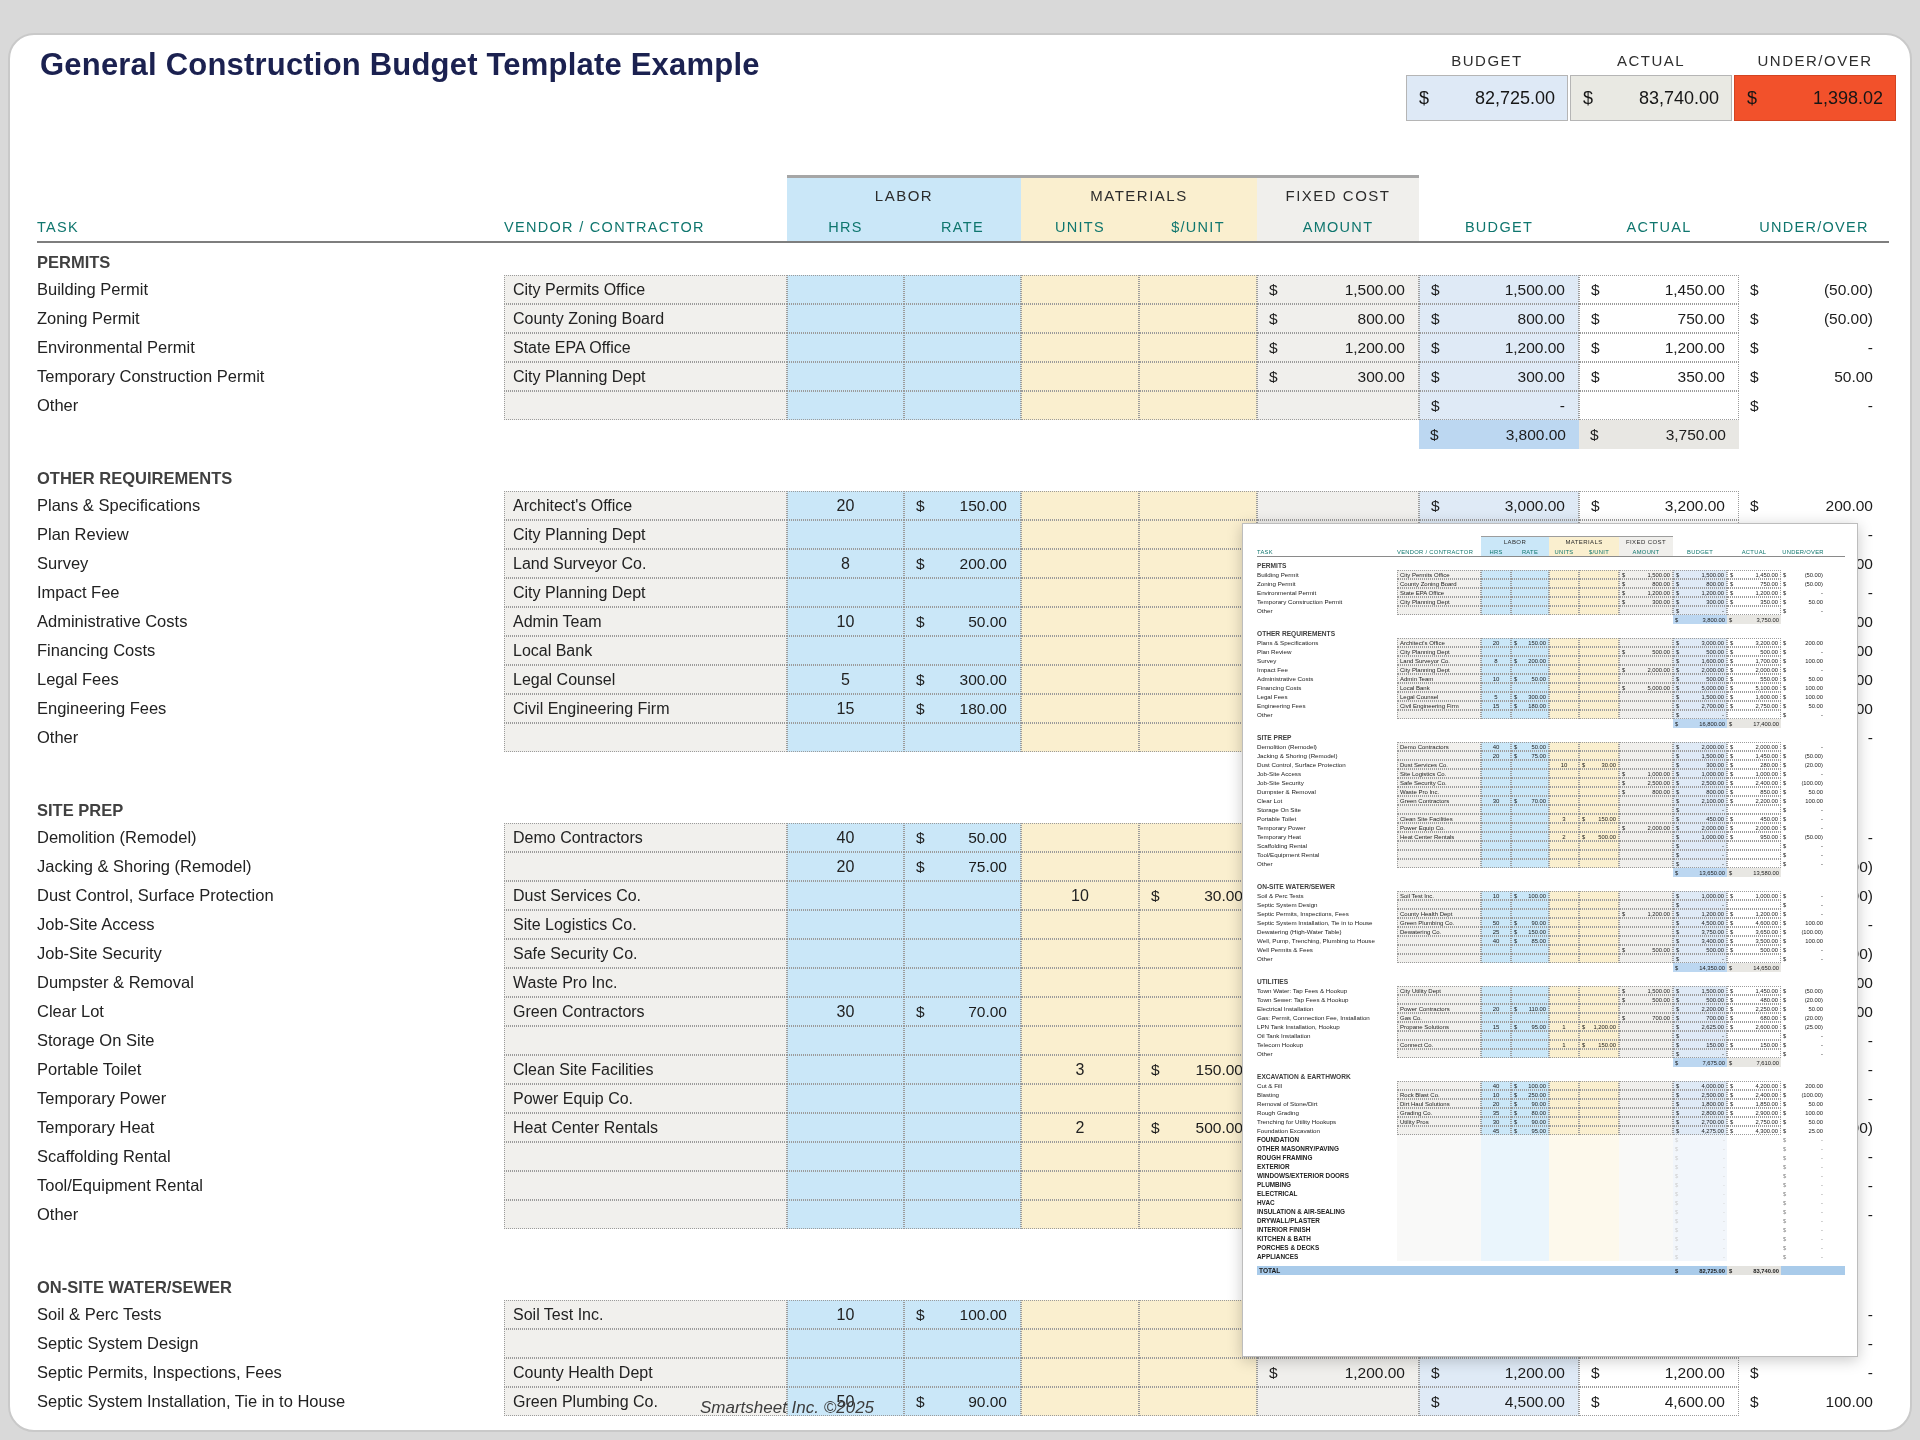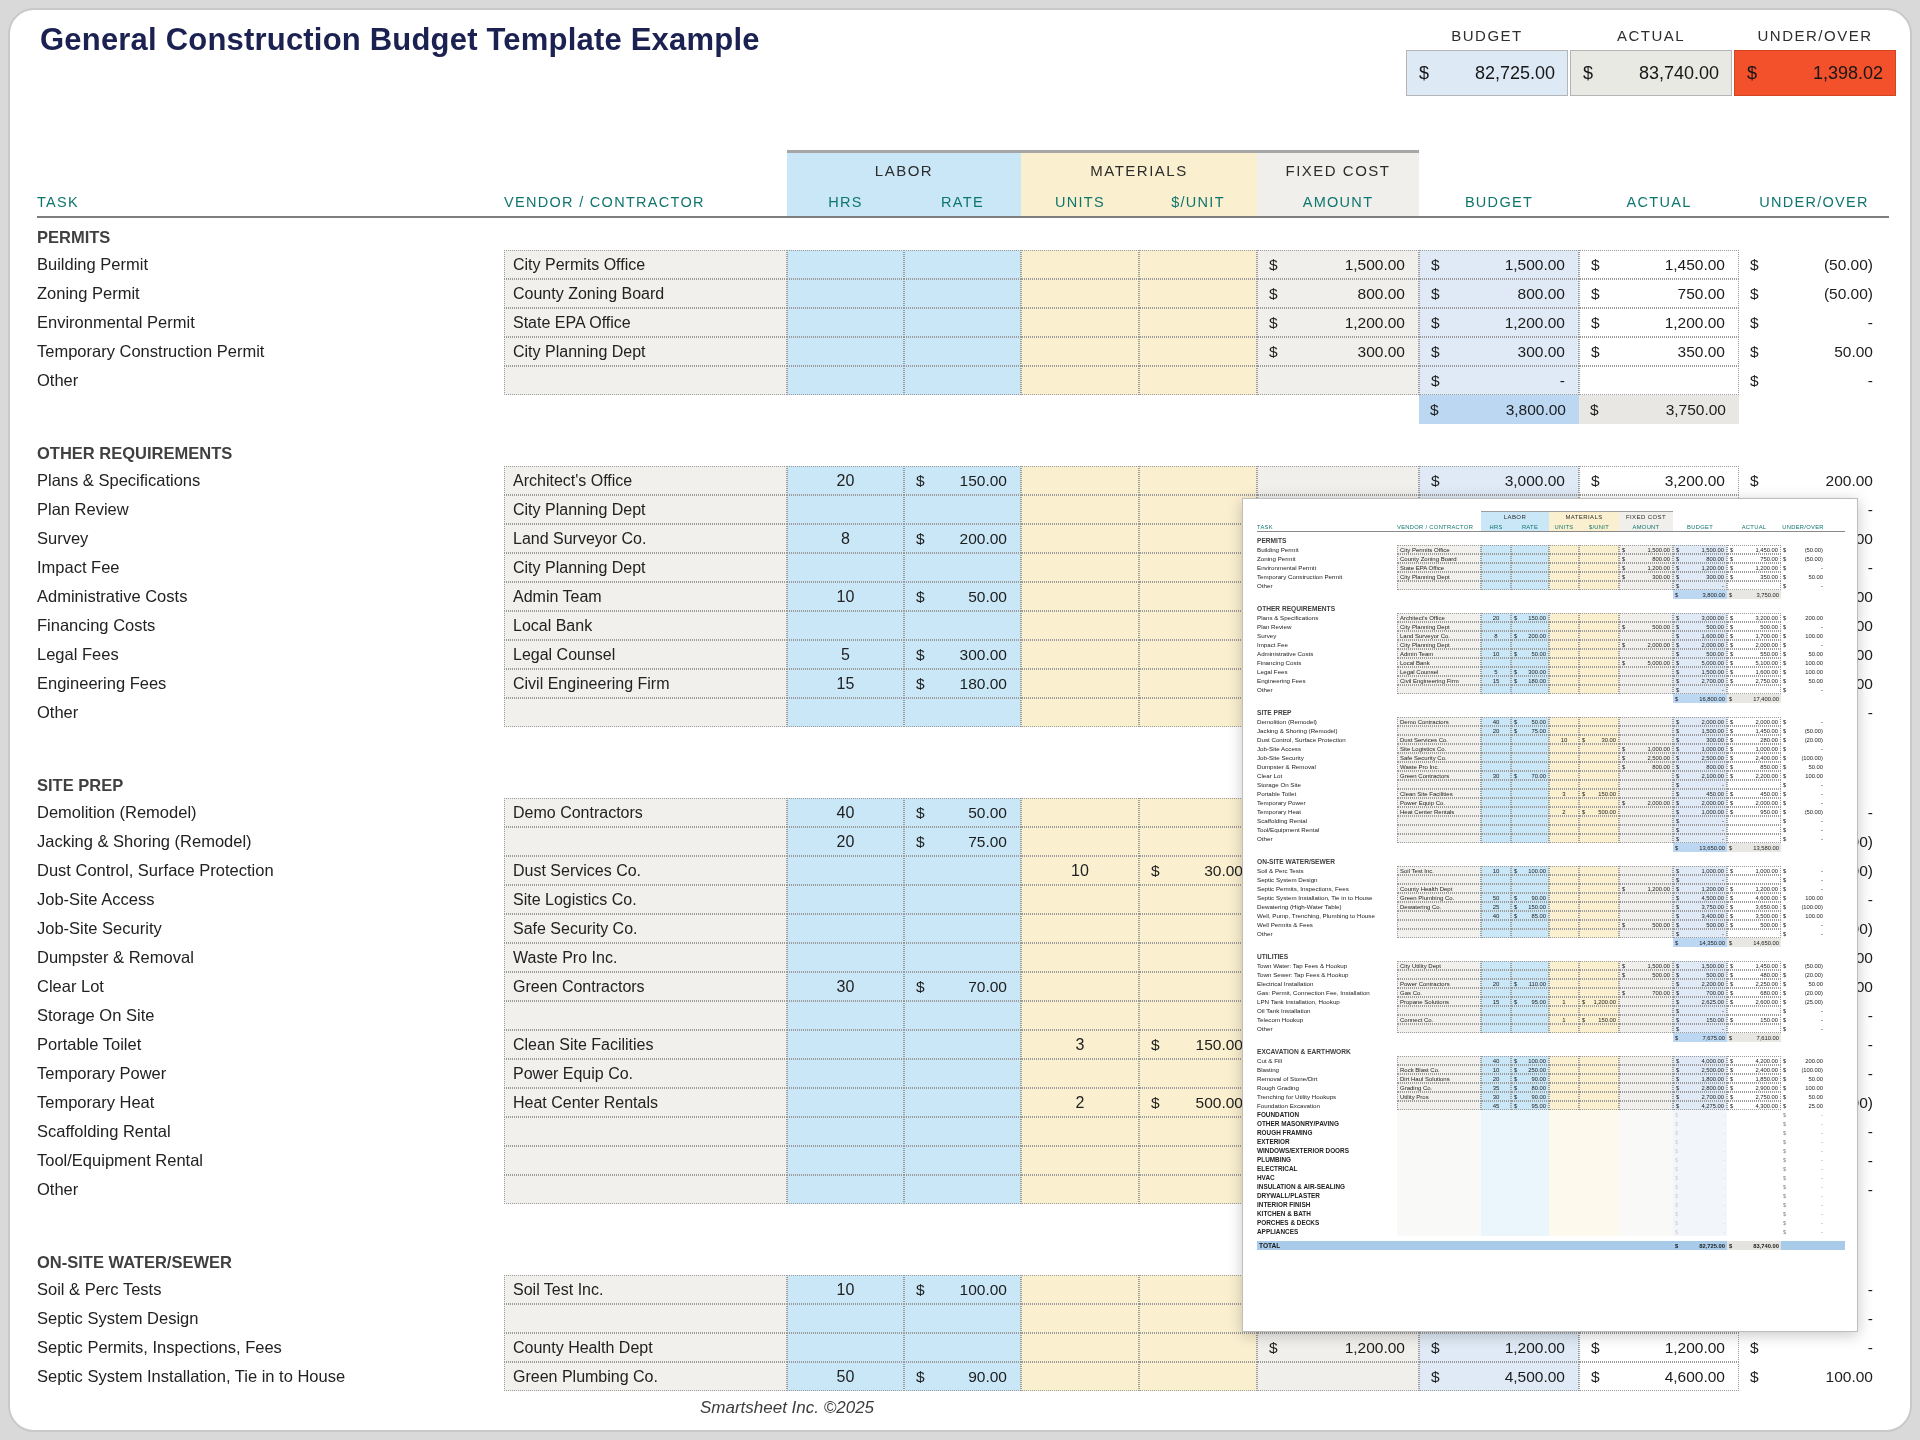--- a/index.html
+++ b/index.html
@@ -3,21 +3,21 @@
 <meta charset="utf-8">
 <style>
   * { margin:0; padding:0; box-sizing:border-box; }
   html,body { width:1920px; height:1440px; background:#d9d9d9; font-family:"Liberation Sans", sans-serif; overflow:hidden; }
   :root{
     --blue-band:#C3E3F5; --blue-cell:#CAE7F8; --tan-band:#F8E9C2; --tan-cell:#FAEFCF;
     --gray-band:#EBEBE9; --gray-cell:#F0EFEC; --vend:#F1F0ED; --bud:#DFEAF6;
     --sub-b:#BCD7F1; --sub-a:#E8E7E3; --orange:#F2512B; --navy:#1B2150;
     --total:#A9CBEA; --sum-blue:#DEE9F6; --sum-gray:#E9E9E3; --dot:#9b9b9b;
   }
-  .card { position:absolute; inset:8px; background:#fff; border:2px solid #c9c9c9; border-radius:26px; overflow:hidden; }
+  .card { position:absolute; inset:8px; background:#fff; border:2px solid #c9c9c9; border-radius:26px; overflow:hidden;margin-top:25px; }
   .page-title { position:absolute; left:30px; top:12px; font-size:31px; font-weight:bold; color:var(--navy); letter-spacing:.2px; }
 
   
   .summary { position:absolute; top:10px; right:14px; display:flex; gap:2px; }
   .sum-col { width:162px; }
   .sum-label { text-align:center; font-size:15px; letter-spacing:1.5px; color:#2e2e2e; height:30px; display:flex; align-items:center; justify-content:center; }
   .sum-box { height:46px; border:1px solid #b5b5b5; display:flex; align-items:center; justify-content:space-between; padding:0 12px; font-size:18px; color:#161616; }
   .sum-budget { background:var(--sum-blue); }
   .sum-actual { background:var(--sum-gray); }
   .sum-over { background:var(--orange); border-color:#d24422; }

